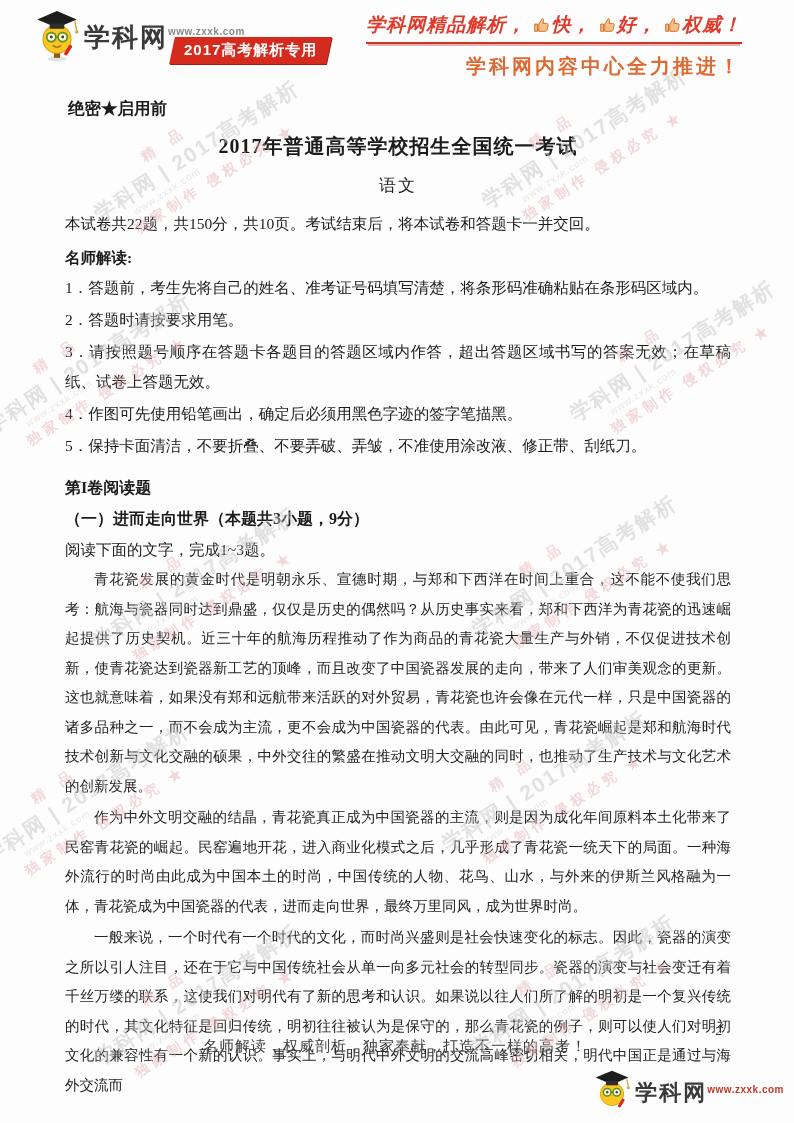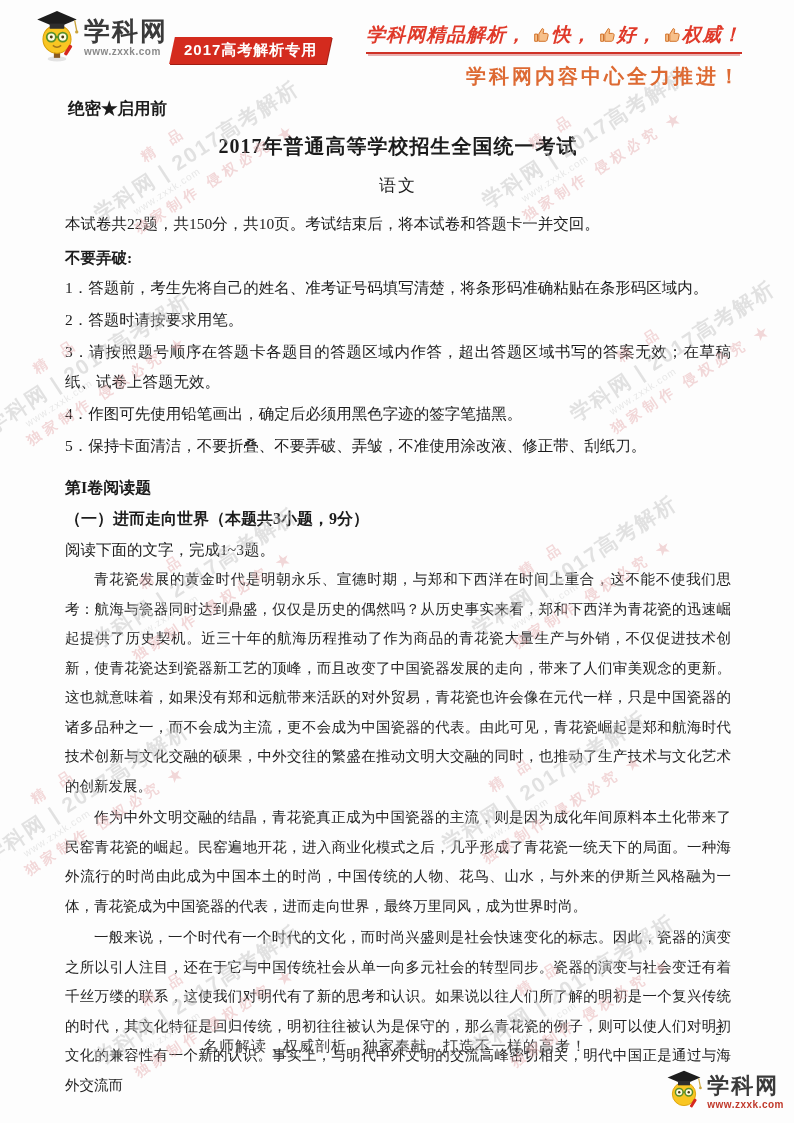--- a/index.html
+++ b/index.html
@@ -13,28 +13,28 @@
       font-family:"Liberation Sans",sans-serif;}
   .wm-pk-s{color:#e8b4b6;font-size:14px;letter-spacing:7px;margin-left:70px;font-weight:bold;}
   .wm-gy{color:#c7c7c7;font-size:21px;font-weight:bold;letter-spacing:2px;}
   .wm-gy2{color:#d2d2d2;font-size:10px;letter-spacing:1px;margin:-2px 0 0 34px;}
   .wm-pk{color:#e7b2b4;font-size:14px;letter-spacing:5px;margin:2px 0 0 26px;font-weight:bold;}
 
   
   header{position:absolute;top:0;left:0;right:0;height:90px;z-index:4;
          font-family:"Liberation Sans",sans-serif;}
   .brand{position:absolute;left:34px;top:8px;display:flex;align-items:center;}
-  .brand-text{display:flex;flex-direction:column;margin-left:4px;}
+  .brand-text{display:flex;margin-left:4px;}
   .brand-name{font-size:26px;font-weight:bold;color:#3a3a3a;letter-spacing:2px;line-height:26px;}
   .brand-url{font-size:10px;color:#8a8a8a;font-weight:bold;letter-spacing:.5px;margin-top:2px;}
   .banner{position:absolute;left:172px;top:37px;background:#d42b1e;color:#fff;
           font-size:15px;font-weight:bold;padding:4px 12px;transform:skewX(-12deg);
           letter-spacing:1px;box-shadow:1px 1px 0 #a01d13;}
   .banner>span{display:inline-block;transform:skewX(12deg);}
-  .slogans{position:absolute;right:52px;top:22px;text-align:right;}
+  .slogans{position:absolute;right:52px;top:12px;text-align:right;}
   .callig{font-size:19px;font-weight:bold;font-style:italic;color:#e03a2a;
           letter-spacing:1px;padding-bottom:4px;border-bottom:2px solid #cf3227;
           box-shadow:0 4px 0 -2px rgba(226,150,150,.75);display:inline-block;}
   .callig .thumb{display:inline-block;vertical-align:-2px;margin:0 1px;}
   .slogan-sub{font-size:20px;color:#dd6a33;letter-spacing:3px;margin-top:9px;
               font-weight:bold;}
 
   
   .content{position:absolute;left:65px;right:63px;top:90px;z-index:2;}
   .classification{font-size:16.5px;font-weight:bold;margin:8px 3px 0;}
@@ -177,21 +177,21 @@
       </div>
       <div class="slogan-sub">学科网内容中心全力推进！</div>
     </div>
   </header>
 
   <main class="content">
     <p class="classification">绝密★启用前</p>
     <h1 class="exam-title">2017年普通高等学校招生全国统一考试</h1>
     <h2 class="subject">语文</h2>
     <p class="info">本试卷共22题，共150分，共10页。考试结束后，将本试卷和答题卡一并交回。</p>
-    <p class="notice-title">不要弄破:</p>
+    <p class="notice-title">名师解读:</p>
     <p class="notice">1．答题前，考生先将自己的姓名、准考证号码填写清楚，将条形码准确粘贴在条形码区域内。</p>
     <p class="notice">2．答题时请按要求用笔。</p>
     <p class="notice">3．请按照题号顺序在答题卡各题目的答题区域内作答，超出答题区域书写的答案无效；在草稿纸、试卷上答题无效。</p>
     <p class="notice">4．作图可先使用铅笔画出，确定后必须用黑色字迹的签字笔描黑。</p>
     <p class="notice">5．保持卡面清洁，不要折叠、不要弄破、弄皱，不准使用涂改液、修正带、刮纸刀。</p>
     <h3 class="section">第I卷阅读题</h3>
     <p class="subpart">（一）进而走向世界（本题共3小题，9分）</p>
     <p class="instruction">阅读下面的文字，完成1~3题。</p>
     <p class="passage">青花瓷发展的黄金时代是明朝永乐、宣德时期，与郑和下西洋在时间上重合，这不能不使我们思考：航海与瓷器同时达到鼎盛，仅仅是历史的偶然吗？从历史事实来看，郑和下西洋为青花瓷的迅速崛起提供了历史契机。近三十年的航海历程推动了作为商品的青花瓷大量生产与外销，不仅促进技术创新，使青花瓷达到瓷器新工艺的顶峰，而且改变了中国瓷器发展的走向，带来了人们审美观念的更新。这也就意味着，如果没有郑和远航带来活跃的对外贸易，青花瓷也许会像在元代一样，只是中国瓷器的诸多品种之一，而不会成为主流，更不会成为中国瓷器的代表。由此可见，青花瓷崛起是郑和航海时代技术创新与文化交融的硕果，中外交往的繁盛在推动文明大交融的同时，也推动了生产技术与文化艺术的创新发展。</p>
     <p class="passage">作为中外文明交融的结晶，青花瓷真正成为中国瓷器的主流，则是因为成化年间原料本土化带来了民窑青花瓷的崛起。民窑遍地开花，进入商业化模式之后，几乎形成了青花瓷一统天下的局面。一种海外流行的时尚由此成为中国本土的时尚，中国传统的人物、花鸟、山水，与外来的伊斯兰风格融为一体，青花瓷成为中国瓷器的代表，进而走向世界，最终万里同风，成为世界时尚。</p>

